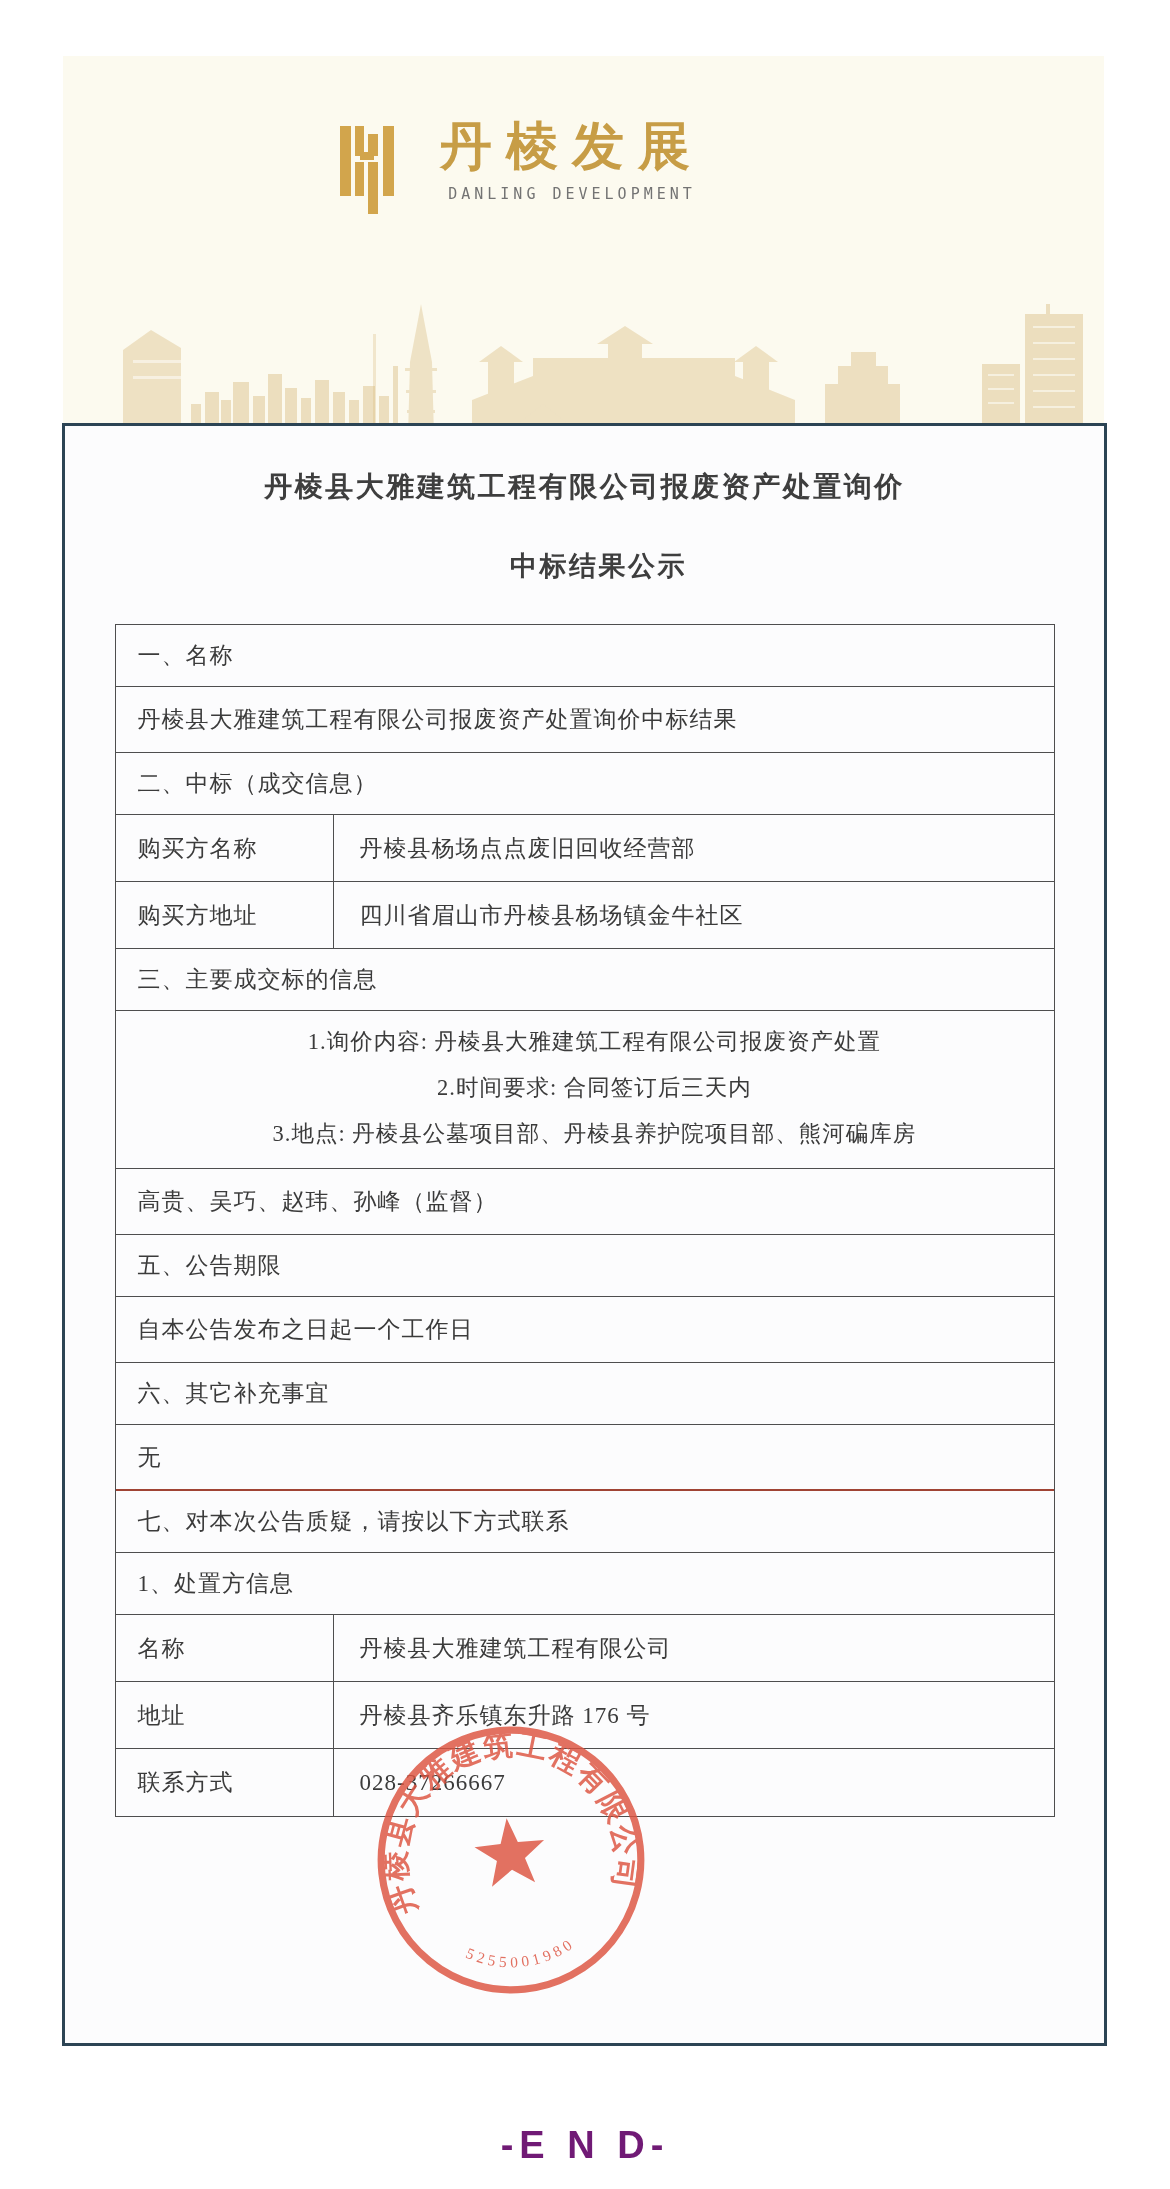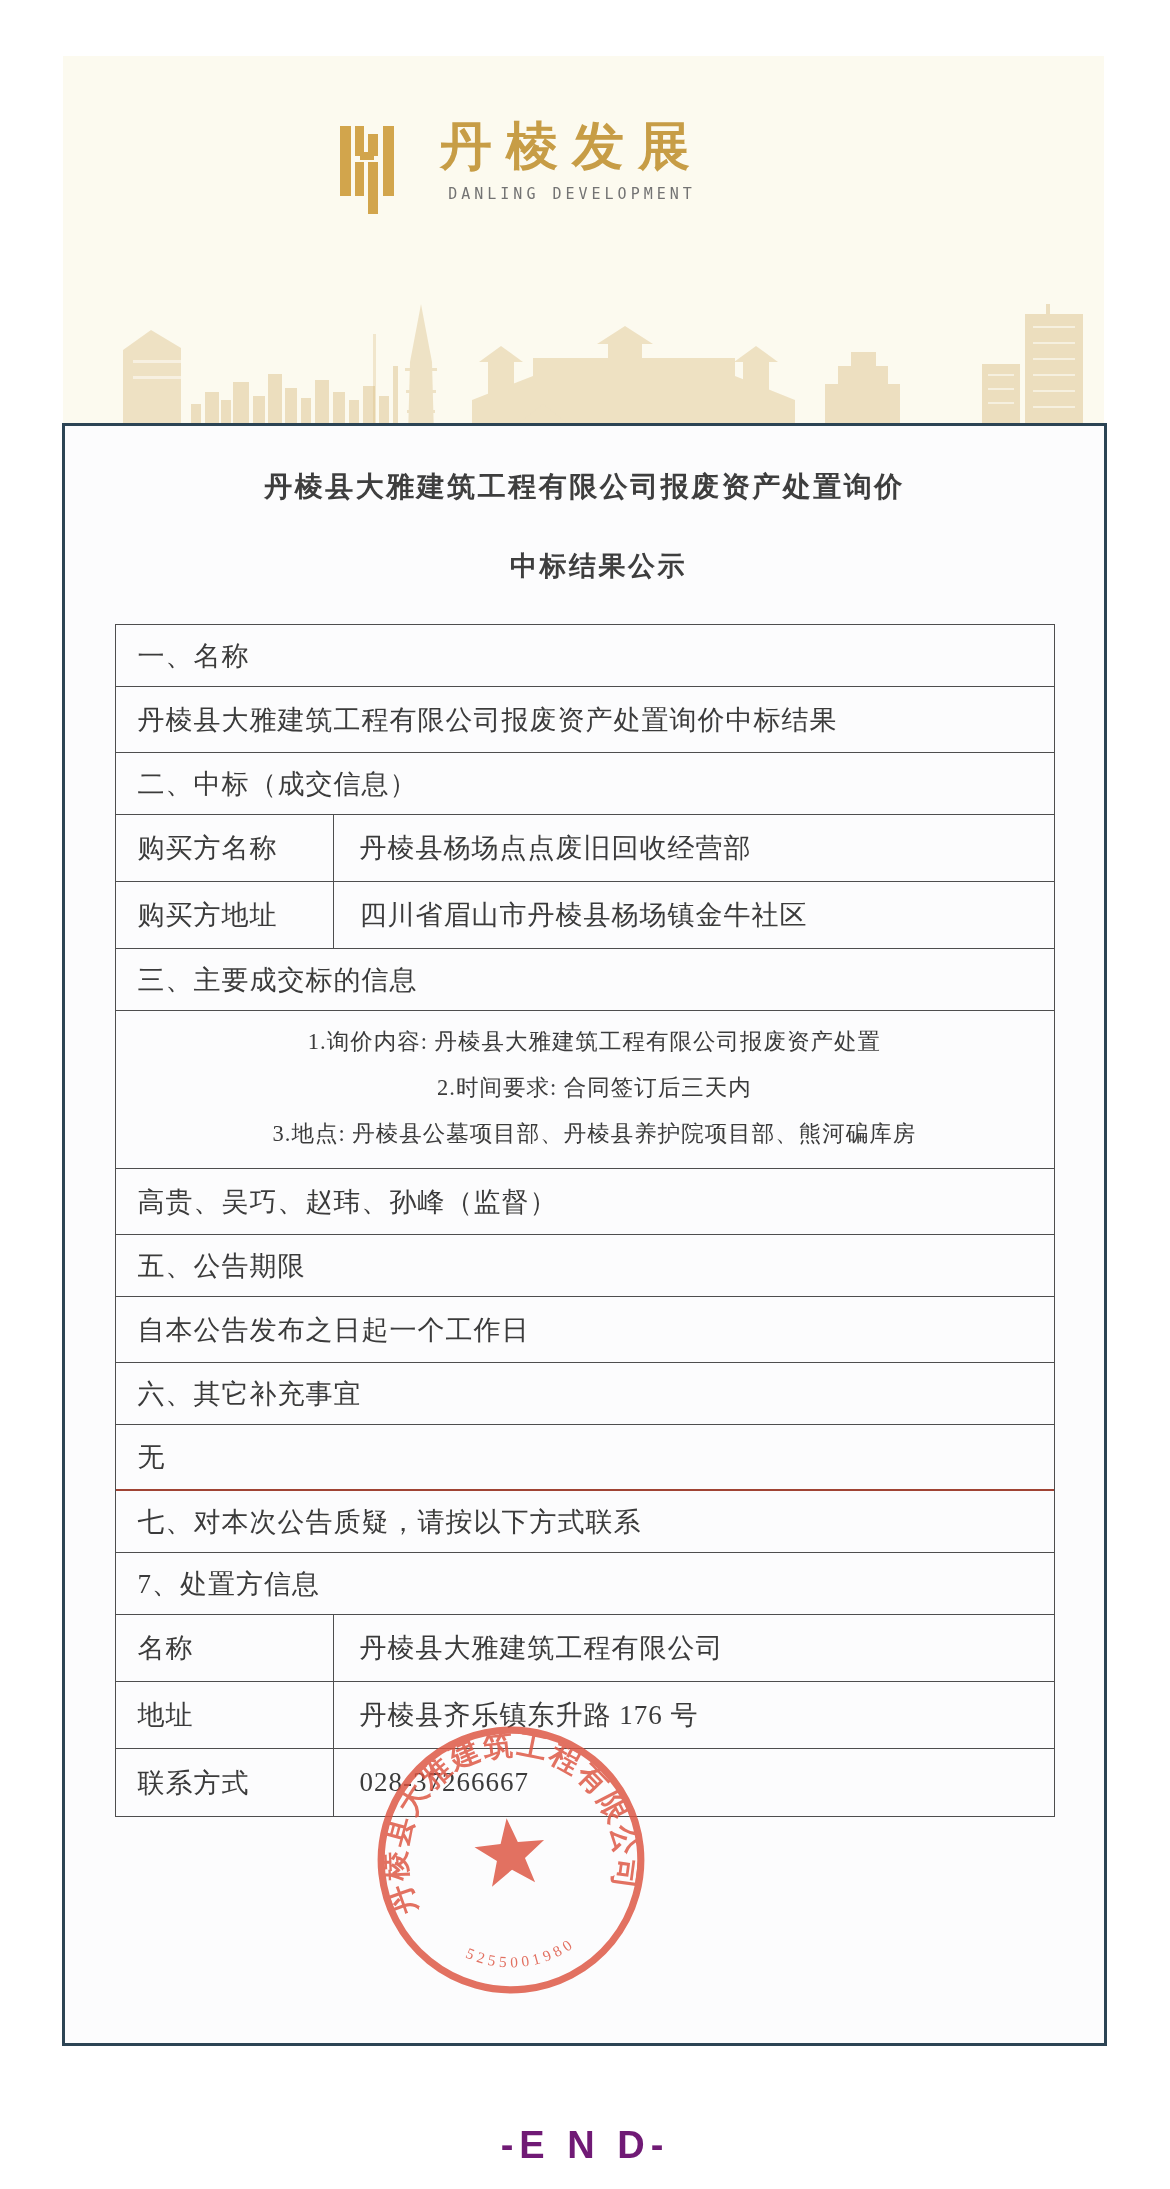--- a/index.html
+++ b/index.html
@@ -48,21 +48,21 @@
   .trow{
     box-sizing:border-box;border-bottom:1.6px solid #4e4e4e;
     display:flex;align-items:center;
   }
   .trow:last-child{border-bottom:none;}
   .trow.section{height:62px;}
   .trow.value{height:66px;}
   .trow.pair{height:67px;}
   .trow.multiline{height:158px;flex-direction:column;align-items:center;justify-content:flex-start;padding-top:8px;}
   .trow.red-rule{border-bottom-color:#a04434;border-bottom-width:2px;}
-  .cell{font-size:27px;color:#3b3b3b;letter-spacing:1px;white-space:nowrap;}
+  .cell{font-size:23px;color:#3b3b3b;letter-spacing:1px;white-space:nowrap;}
   .cell.full{padding-left:22px;}
   .cell.label{
     width:218px;flex-shrink:0;height:100%;box-sizing:border-box;
     border-right:1.6px solid #4e4e4e;display:flex;align-items:center;
     padding-left:22px;
   }
   .cell.value-cell{flex:1;padding-left:26px;}
   .mline{font-size:22.5px;color:#3b3b3b;letter-spacing:1px;line-height:46px;padding-left:20px;white-space:nowrap;}
   
   .seal{
@@ -209,21 +209,21 @@
       <div class="trow section">
         <div class="cell full">六、其它补充事宜</div>
       </div>
       <div class="trow value red-rule">
         <div class="cell full">无</div>
       </div>
       <div class="trow section">
         <div class="cell full">七、对本次公告质疑，请按以下方式联系</div>
       </div>
       <div class="trow section">
-        <div class="cell full">7、处置方信息</div>
+        <div class="cell full">1、处置方信息</div>
       </div>
       <div class="trow pair">
         <div class="cell label">名称</div>
         <div class="cell value-cell">丹棱县大雅建筑工程有限公司</div>
       </div>
       <div class="trow pair">
         <div class="cell label">地址</div>
         <div class="cell value-cell">丹棱县齐乐镇东升路 176 号</div>
       </div>
       <div class="trow pair">

